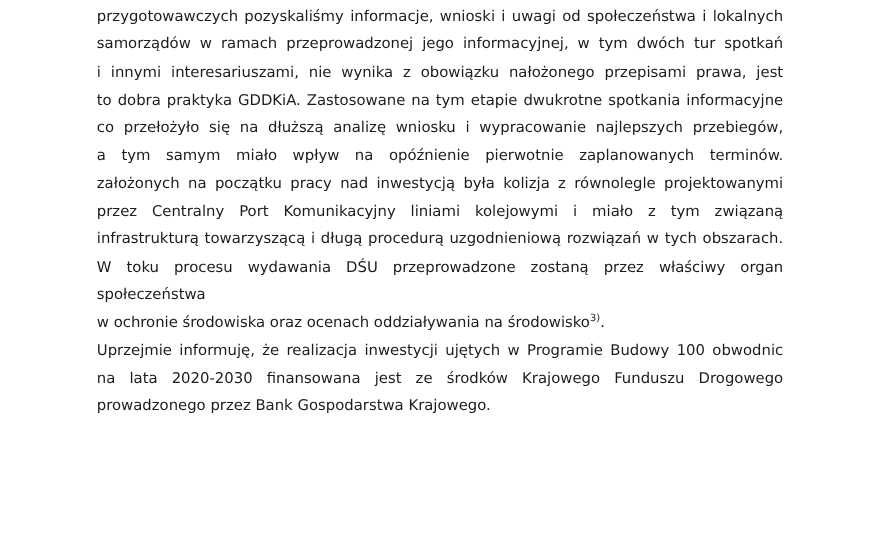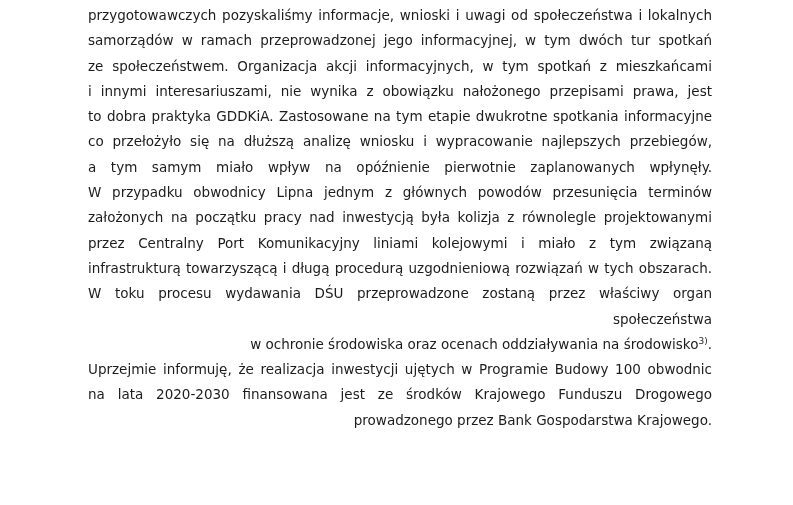--- a/index.html
+++ b/index.html
@@ -16,45 +16,43 @@
     padding: 3px 81px 0 88px;
     font-family: "DejaVu Sans", "Liberation Sans", sans-serif;
     font-size: 13.5px;
     line-height: 25.3px;
     color: #1c1c1c;
     overflow: hidden;
   }
   .line {
     width: 624px;
     white-space: normal;
-    text-align: right;
+    text-align: left;
   }
   .line.j {
     text-align: justify;
     text-align-last: justify;
   }
   .fn-sup {
     font-size: 9px;
     vertical-align: super;
     line-height: 0;
   }
 </style>
 </head>
 <body>
 
 <div class="page">
 
   <div class="line j">przygotowawczych pozyskaliśmy informacje, wnioski i uwagi od społeczeństwa i lokalnych</div>
   <div class="line j">samorządów w ramach przeprowadzonej jego informacyjnej, w tym dwóch tur spotkań</div>
-  <div class="line j">ze społeczeństwem. Organizacja akcji informacyjnych, w tym spotkań z mieszkańcami</div>
   <div class="line j">i innymi interesariuszami, nie wynika z obowiązku nałożonego przepisami prawa, jest</div>
   <div class="line j">to dobra praktyka GDDKiA. Zastosowane na tym etapie dwukrotne spotkania informacyjne</div>
   <div class="line j">co przełożyło się na dłuższą analizę wniosku i wypracowanie najlepszych przebiegów,</div>
-  <div class="line j">a tym samym miało wpływ na opóźnienie pierwotnie zaplanowanych wpłynęły.</div>
-  <div class="line j">W przypadku obwodnicy Lipna jednym z głównych powodów przesunięcia terminów</div>
+  <div class="line j">a tym samym miało wpływ na opóźnienie pierwotnie zaplanowanych terminów.</div>
   <div class="line j">założonych na początku pracy nad inwestycją była kolizja z równolegle projektowanymi</div>
   <div class="line j">przez Centralny Port Komunikacyjny liniami kolejowymi i miało z tym związaną</div>
   <div class="line j">infrastrukturą towarzyszącą i długą procedurą uzgodnieniową rozwiązań w tych obszarach.</div>
   <div class="line j">W toku procesu wydawania DŚU przeprowadzone zostaną przez właściwy organ</div>
 
   <div class="line">społeczeństwa</div>
 
   <div class="line">
     <span>w ochronie środowiska oraz ocenach oddziaływania na środowisko</span><span class="fn-sup">3)</span><span>.</span>
   </div>

